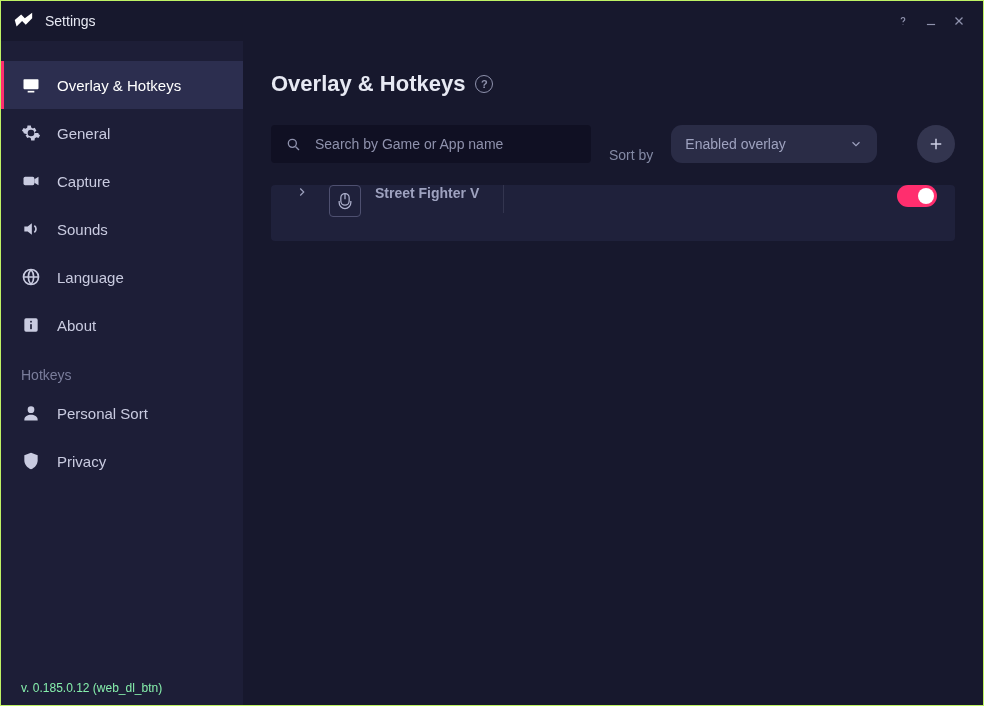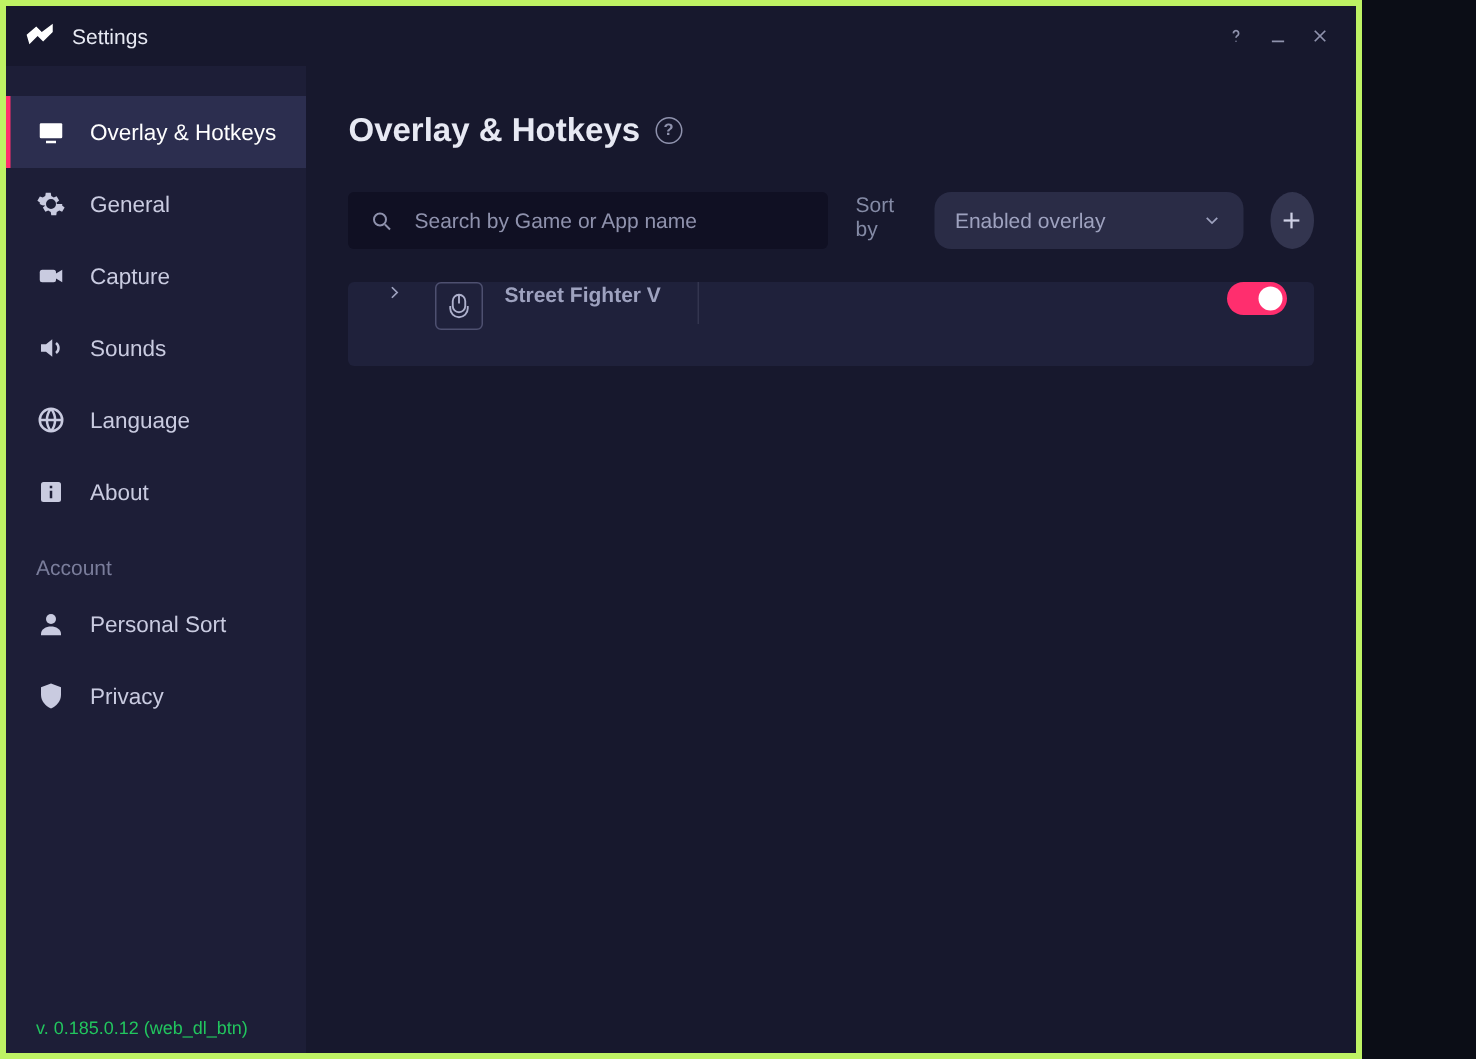--- a/index.html
+++ b/index.html
@@ -1,21 +1,21 @@
 <!DOCTYPE html>
 <html><head>
   <meta charset="utf-8">
   <style>
     * { margin:0; padding:0; box-sizing:border-box; font-family: "Segoe UI", Arial, sans-serif; }
     html,body { width:984px; height:706px; background:#0b0d16; overflow:hidden; }
 
     .window {
-      width:908px; height:706px; position:relative;
+      width:984px; height:706px; position:relative;
       background:#17182d;
-      border:4px solid #bef264;
+      border:1px solid #bef264;
     }
 
     
     .titlebar {
       height:40px; display:flex; align-items:center;
       padding:0 10px; color:#e7e9f3; font-size:14px;
       background:#17182d;
     }
     .titlebar .logo { width:24px; height:24px; margin-right:10px; display:flex; align-items:center; justify-content:center; }
     .titlebar .title { flex:0 0 auto; }
@@ -39,38 +39,38 @@
       box-shadow: inset 3px 0 0 #ff2e6e;
     }
     .nav-item .icon { width:20px; height:20px; display:flex; align-items:center; justify-content:center; color:inherit; }
     .nav-item .icon svg { width:20px; height:20px; }
 
     .sidebar-section {
       padding:18px 20px 6px 20px; color:#7a7d9b; font-size:14px;
     }
     .version {
       position:absolute; bottom:10px; left:20px; right:10px;
-      color:#22c55e; font-size:12px;
+      color:#86efac; font-size:12px;
     }
 
     
     .main {
       flex:1; background:#17182d; padding:30px 28px; color:#e7e9f3;
     }
     .page-title {
       font-size:22px; font-weight:600; display:flex; align-items:center; gap:10px;
       margin-bottom:28px;
     }
     .help-icon {
       width:18px; height:18px; border:1.5px solid #8f92ad; border-radius:50%;
       display:flex; align-items:center; justify-content:center; color:#8f92ad; font-size:11px;
       cursor:pointer;
     }
 
-    .toolbar { display:flex; align-items:flex-start; gap:18px; margin-bottom:22px; }
+    .toolbar { display:flex; align-items:flex-end; gap:18px; margin-bottom:22px; }
     .searchbox {
       flex: 0 0 320px; height:38px; background:#101023; border-radius:4px;
       display:flex; align-items:center; padding:0 14px; gap:14px;
     }
     .searchbox input {
       flex:1; background:transparent; border:none; outline:none;
       color:#cfd1e6; font-size:14px;
     }
     .searchbox input::placeholder { color:#8f92ad; }
     .search-icon { color:#8f92ad; }
@@ -208,21 +208,21 @@
           <span class="icon">
             <svg viewBox="0 0 24 24" fill="currentColor">
                 <rect x="4" y="4" width="16" height="16" rx="2"></rect>
                 <rect x="11" y="7" width="2" height="2" fill="#1d1e37"></rect>
                 <rect x="11" y="11" width="2" height="6" fill="#1d1e37"></rect>
               </svg>
           </span>
           <span>About</span>
         </div>
 
-        <div class="sidebar-section">Account</div>
+        <div class="sidebar-section">Hotkeys</div>
 
         <div class="nav-item">
           <span class="icon">
             <svg viewBox="0 0 24 24" fill="currentColor">
                 <circle cx="12" cy="8" r="4"></circle>
                 <path d="M4 20c0-4 4-6 8-6s8 2 8 6v1H4v-1z"></path>
               </svg>
           </span>
           <span>Personal Sort</span>
         </div>

